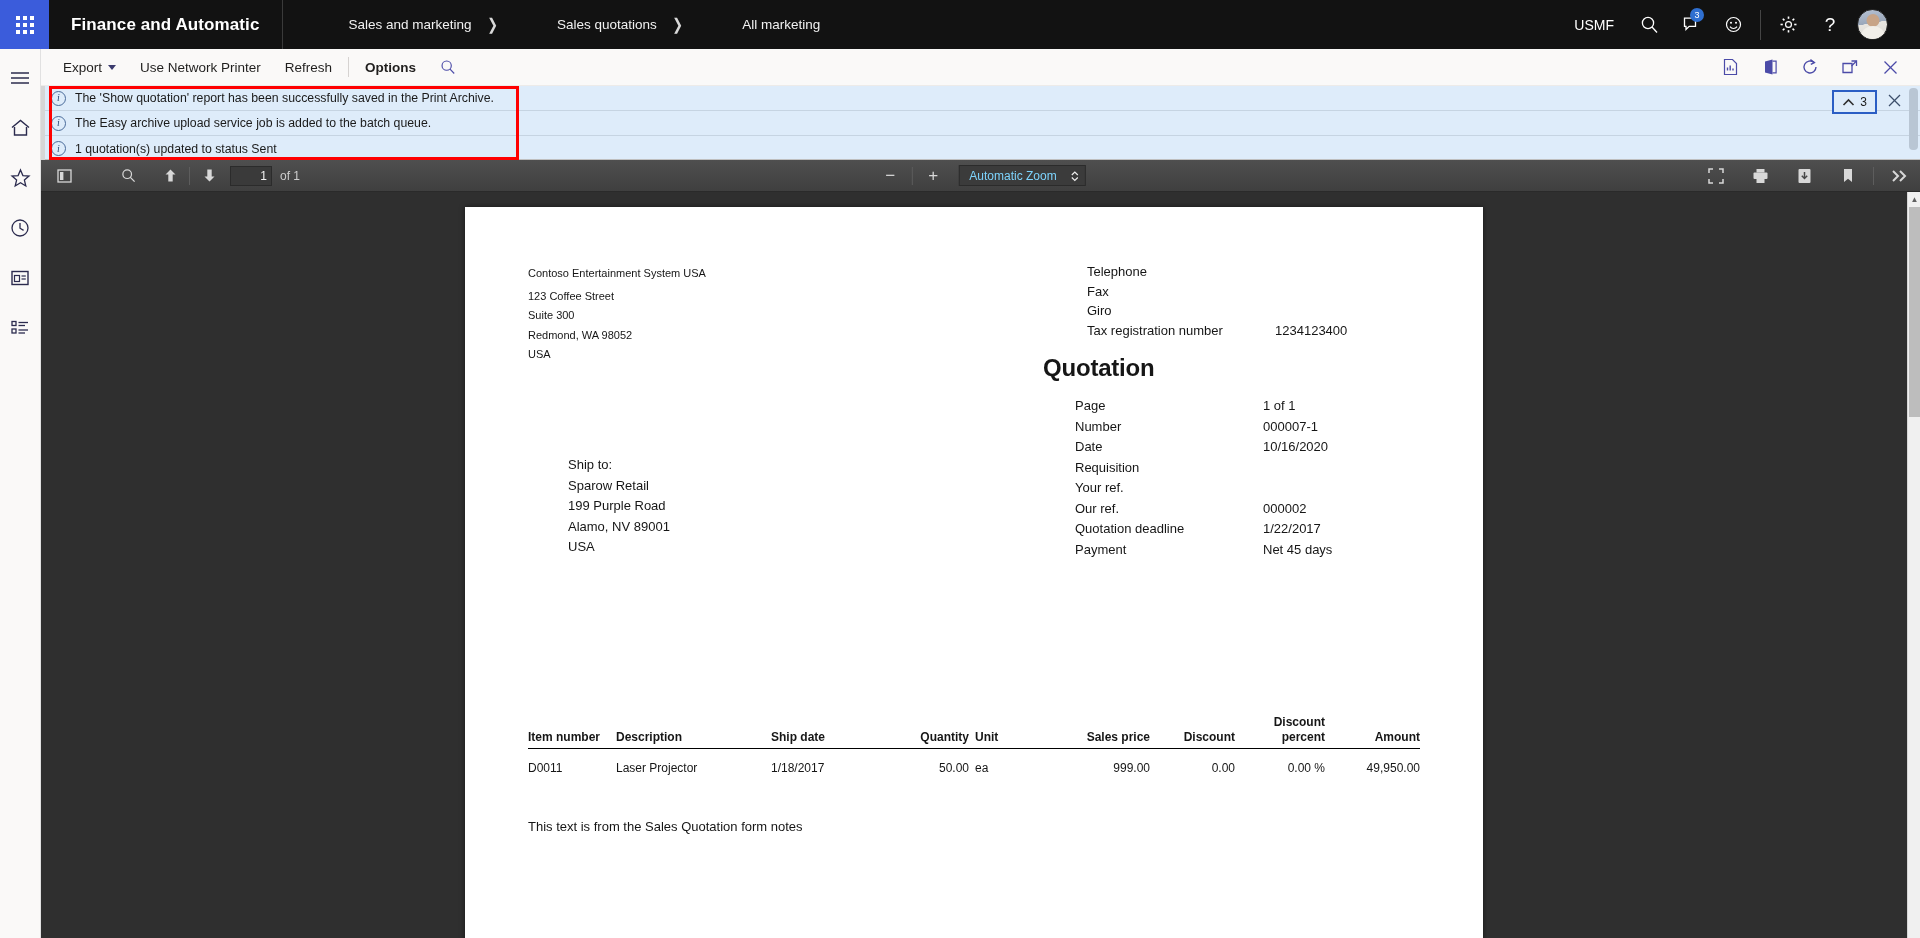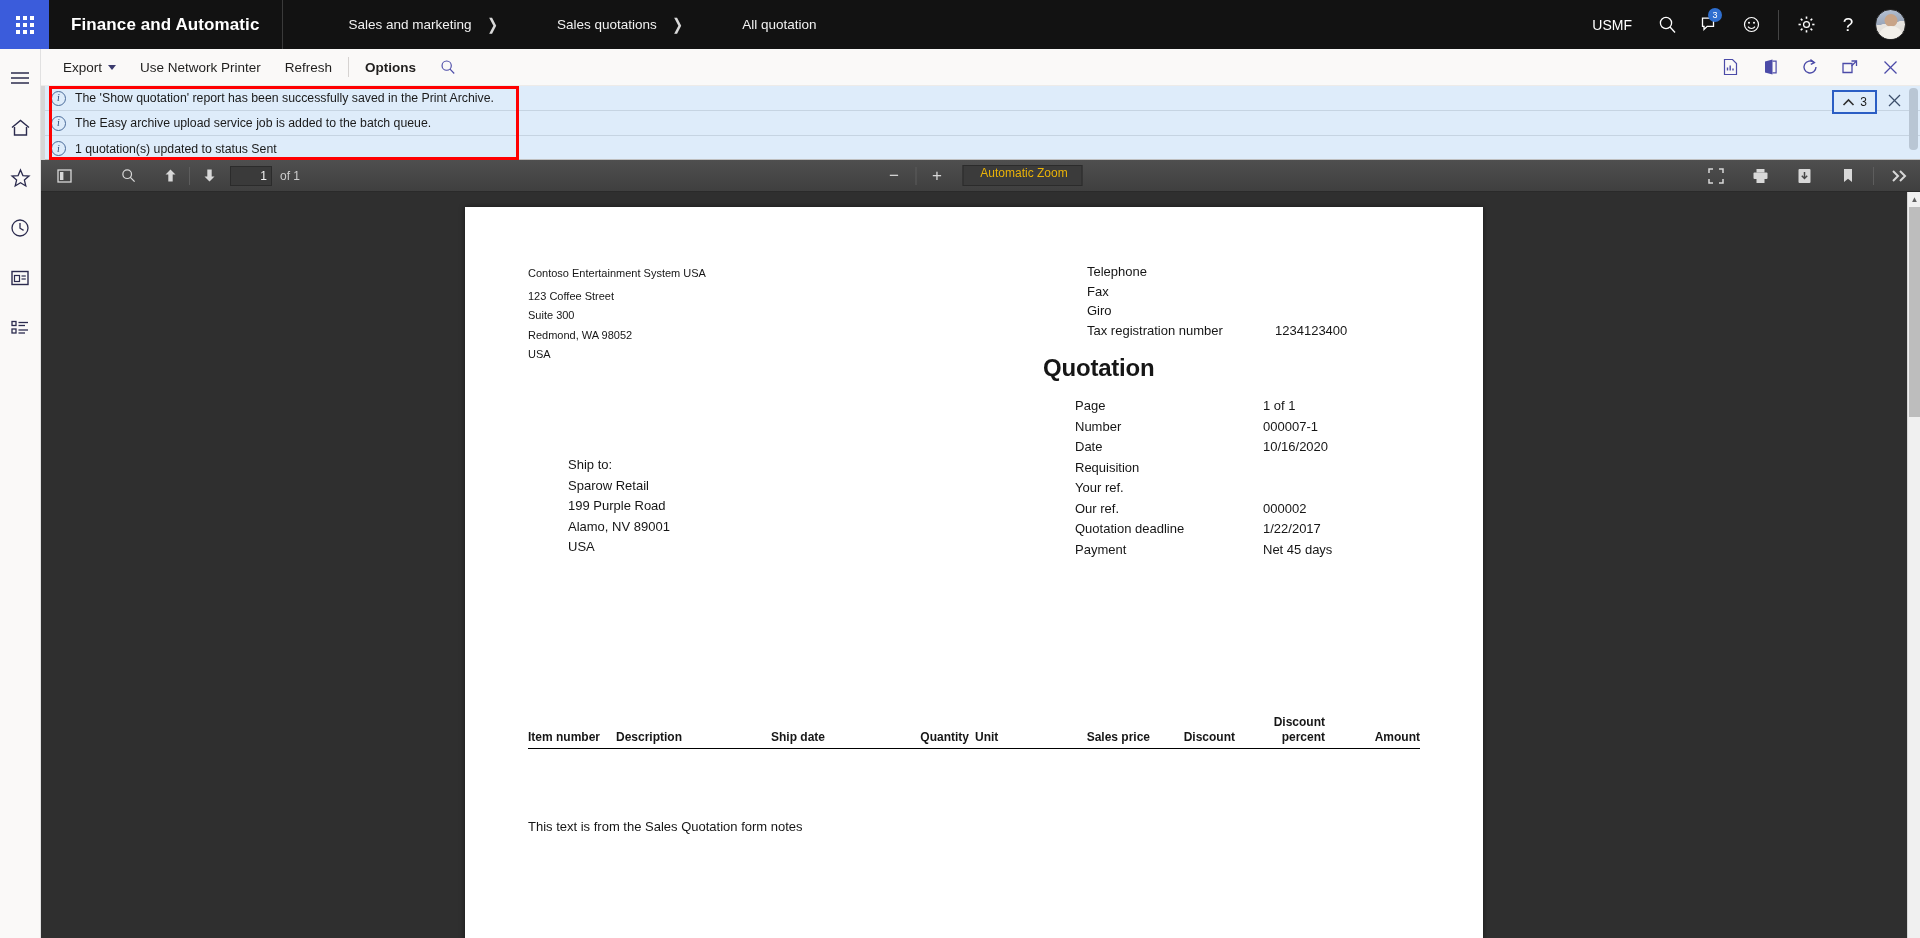--- a/index.html
+++ b/index.html
@@ -37,21 +37,21 @@
     display: flex; align-items: center; padding-left: 22px; gap: 14px;
     color: #e8e8e8; font-size: 13.5px; white-space: nowrap;
   }
   .breadcrumb .crumb { color: #f1f1f1; margin-left: 44px; }
   .breadcrumb .chev {
     color: #d9d9d9; font-size: 16px; font-weight: 300; line-height: 1;
     transform: scaleX(.8);
   }
   .topright {
     margin-left: auto; display: flex; align-items: center;
-    height: 52px; padding-right: 6px;
+    height: 52px; padding-right: 24px;
   }
   .topright .tr-item {
     height: 49px; min-width: 42px; display: flex; align-items: center;
     justify-content: center; color: #fff; font-size: 14px; position: relative;
   }
   .usmf { font-size: 13.5px; padding: 0 14px 0 6px; color: #fff; }
   .badge {
     position: absolute; top: 8px; right: 8px;
     background: #2f6fd0; color: #fff; border-radius: 50%;
     width: 14px; height: 14px; font-size: 9px;
@@ -165,25 +165,24 @@
   .pdf-pageinput {
     width: 42px; height: 20px; background: #3a3a3a; border: 1px solid #2b2b2b;
     color: #f1f1f1; font-size: 12px; text-align: right; padding-right: 4px;
     margin-left: 6px; line-height: 18px;
   }
   .pdf-of { margin-left: 8px; color: #cecece; font-size: 12px; }
   .pdf-vsep { width: 1px; height: 18px; background: #5d5d5d; margin: 0 4px; }
   .pdf-center { position: absolute; left: 50%; transform: translateX(-50%);
     display: flex; align-items: center; gap: 2px; }
   .pdf-zoomsel {
-    background: #3b3b3b; border: 1px solid #2b2b2b; color: #eab308;
+    background: #3b3b3b; border: 1px solid #2b2b2b; color: #7dd3fc;
     height: 21px; display: flex; align-items: center; padding: 0 6px 0 10px;
     font-size: 12px; margin-left: 8px; gap: 14px; min-width: 120px;
     justify-content: space-between;
-    flex-direction: column;
   }
   .pdf-right { margin-left: auto; display: flex; align-items: center; padding-right: 6px; }
 
   .pdf-canvas {
     position: absolute; top: 32px; left: 0; right: 13px; bottom: 0;
     background: #2f2f2f; overflow: hidden;
   }
   .page {
     position: absolute; top: 15px; left: 50%; transform: translateX(-50%);
     width: 1018px; height: 1200px; background: #fff;
@@ -256,21 +255,21 @@
         <i></i>
     </div>
   </div>
   <div class="app-title">Finance and Automatic</div>
   <div class="topdiv"></div>
   <div class="breadcrumb">
     <span class="crumb">Sales and marketing</span>
     <span class="chev">❯</span>
     <span class="crumb">Sales quotations</span>
     <span class="chev">❯</span>
-    <span class="crumb">All quotation</span>
+    <span class="crumb">All marketing</span>
   </div>
 
   <div class="topright">
     <div class="usmf tr-item">USMF</div>
     <div class="tr-item">
       <svg width="19" height="19" viewBox="0 0 19 19">
           <circle cx="8" cy="8" r="5.6" fill="none" stroke="#fff" stroke-width="1.3"></circle>
           <line x1="12" y1="12" x2="17" y2="17.5" stroke="#fff" stroke-width="1.3"></line>
         </svg>
     </div>
@@ -620,20 +619,31 @@
                 <th class="ta-r" style="width:80px;">Quantity</th>
                 <th class="ta-l" style="width:76px;padding-left:6px;">Unit</th>
                 <th class="ta-r" style="width:105px;">Sales price</th>
                 <th class="ta-r" style="width:85px;">Discount</th>
                 <th class="ta-r" style="width:90px;">Discount
 percent</th>
                 <th class="ta-r" style="width:95px;">Amount</th>
               </tr>
             </thead>
             <tbody>
+              <tr>
+                <td class="ta-l">D0011</td>
+                <td class="ta-l">Laser Projector</td>
+                <td class="ta-l">1/18/2017</td>
+                <td class="ta-r">50.00</td>
+                <td class="ta-l" style="padding-left:6px;">ea</td>
+                <td class="ta-r">999.00</td>
+                <td class="ta-r">0.00</td>
+                <td class="ta-r">0.00 %</td>
+                <td class="ta-r">49,950.00</td>
+              </tr>
             </tbody>
           </table>
         </div>
 
         <div class="doc-note">This text is from the Sales Quotation form notes</div>
       </div>
     </div>
   </div>
 
   <div class="vscroll">

